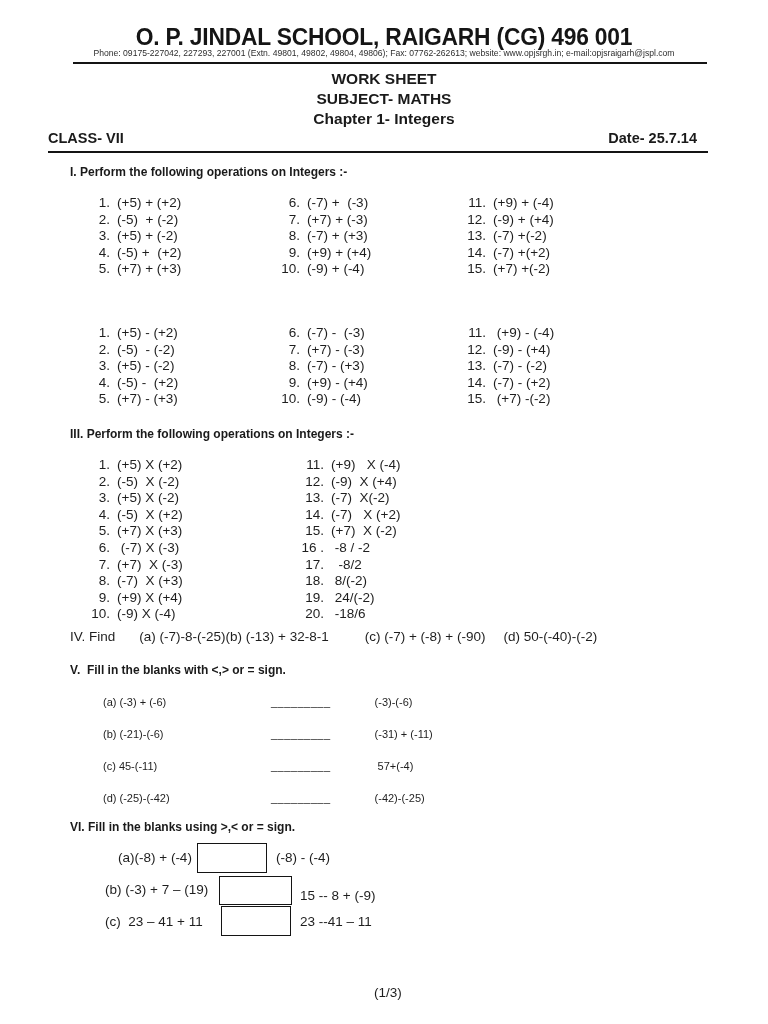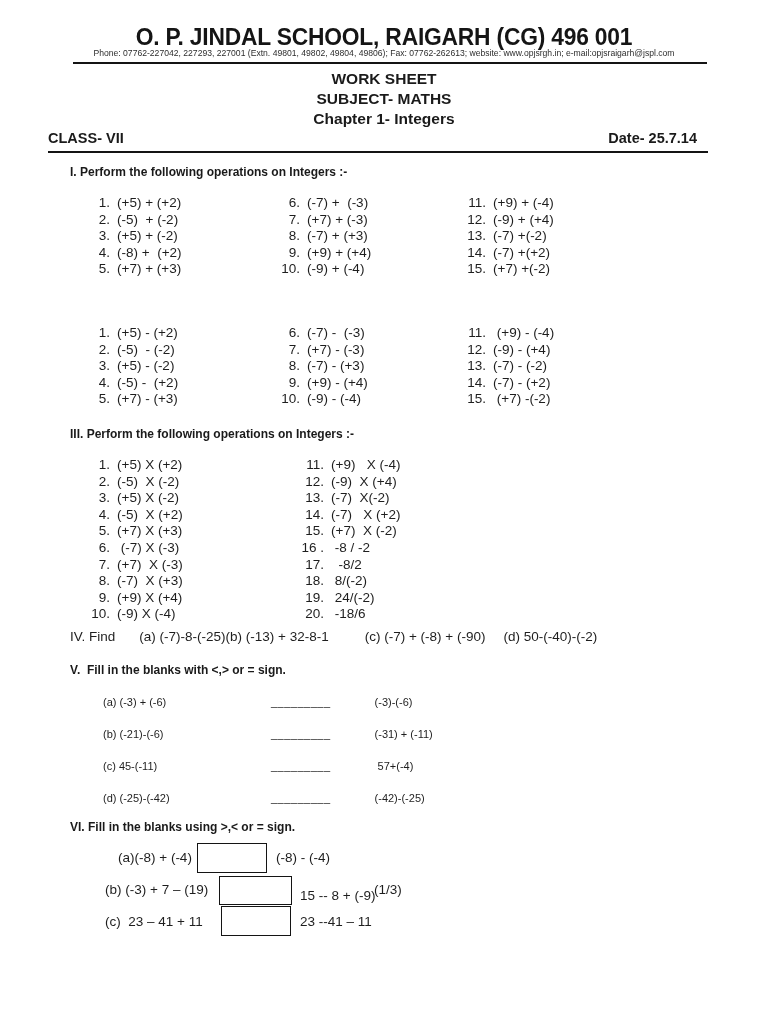--- a/index.html
+++ b/index.html
@@ -27,21 +27,21 @@
   .vilabel{font-size:13.5px;white-space:pre;line-height:16px;}
   .ansbox{border:1.6px solid #141414;background:#fff;}
   .pageno{font-size:13.5px;}
 </style>
 </head>
 <body>
 
 <div class="page">
 
   <div class="abs center school-title" style="top:24px;">O. P. JINDAL SCHOOL, RAIGARH (CG) 496 001</div>
-  <div class="abs center contact" style="top:48px;">Phone: 07762-227042, 227293, 227001 (Extn. 49801, 49802, 49804, 49806); Fax: 07762-262613; website: www.opjsrgh.in; e-mail:opjsraigarh@jspl.com</div>
+  <div class="abs center contact" style="top:48px;">Phone: 09175-227042, 227293, 227001 (Extn. 49801, 49802, 49804, 49806); Fax: 07762-262613; website: www.opjsrgh.in; e-mail:opjsraigarh@jspl.com</div>
   <div class="abs rule" style="top:62px;left:73px;width:634px;"></div>
 
   <div class="abs center doc-h" style="top:70px;">WORK SHEET</div>
   <div class="abs center doc-h" style="top:90px;">SUBJECT- MATHS</div>
   <div class="abs center doc-h" style="top:110px;">Chapter 1- Integers</div>
 
   <div class="abs class-h" style="top:130px;left:48px;">CLASS- VII</div>
   <div class="abs class-h" style="top:130px;right:71px;">Date- 25.7.14</div>
   <div class="abs rule" style="top:151px;left:48px;width:660px;"></div>
 
@@ -54,21 +54,21 @@
       <div class="prob">
         <span class="num">2.</span>
         <span class="ex">(-5)  + (-2)</span>
       </div>
       <div class="prob">
         <span class="num">3.</span>
         <span class="ex">(+5) + (-2)</span>
       </div>
       <div class="prob">
         <span class="num">4.</span>
-        <span class="ex">(-8) +  (+2)</span>
+        <span class="ex">(-5) +  (+2)</span>
       </div>
       <div class="prob">
         <span class="num">5.</span>
         <span class="ex">(+7) + (+3)</span>
       </div>
     </div>
   <div class="abs pcol w36" style="top:195px;left:264px;">
       <div class="prob">
         <span class="num">6.</span>
         <span class="ex">(-7) +  (-3)</span>
@@ -304,15 +304,15 @@
   <div class="abs vilabel" style="top:850px;left:276px;">(-8) - (-4)</div>
 
   <div class="abs vilabel" style="top:882px;left:105px;">(b) (-3) + 7 – (19)</div>
   <div class="abs ansbox" style="top:876px;left:219px;width:71px;height:27px;"></div>
   <div class="abs vilabel" style="top:888px;left:300px;">15 -- 8 + (-9)</div>
 
   <div class="abs vilabel" style="top:914px;left:105px;">(c)  23 – 41 + 11</div>
   <div class="abs ansbox" style="top:906px;left:221px;width:68px;height:28px;"></div>
   <div class="abs vilabel" style="top:914px;left:300px;">23 --41 – 11</div>
 
-  <div class="abs center pageno" style="top:882px;padding-left:8px;">(1/3)</div>
+  <div class="abs center pageno" style="top:985px;padding-left:8px;">(1/3)</div>
 
 </div>
 
 </body></html>

